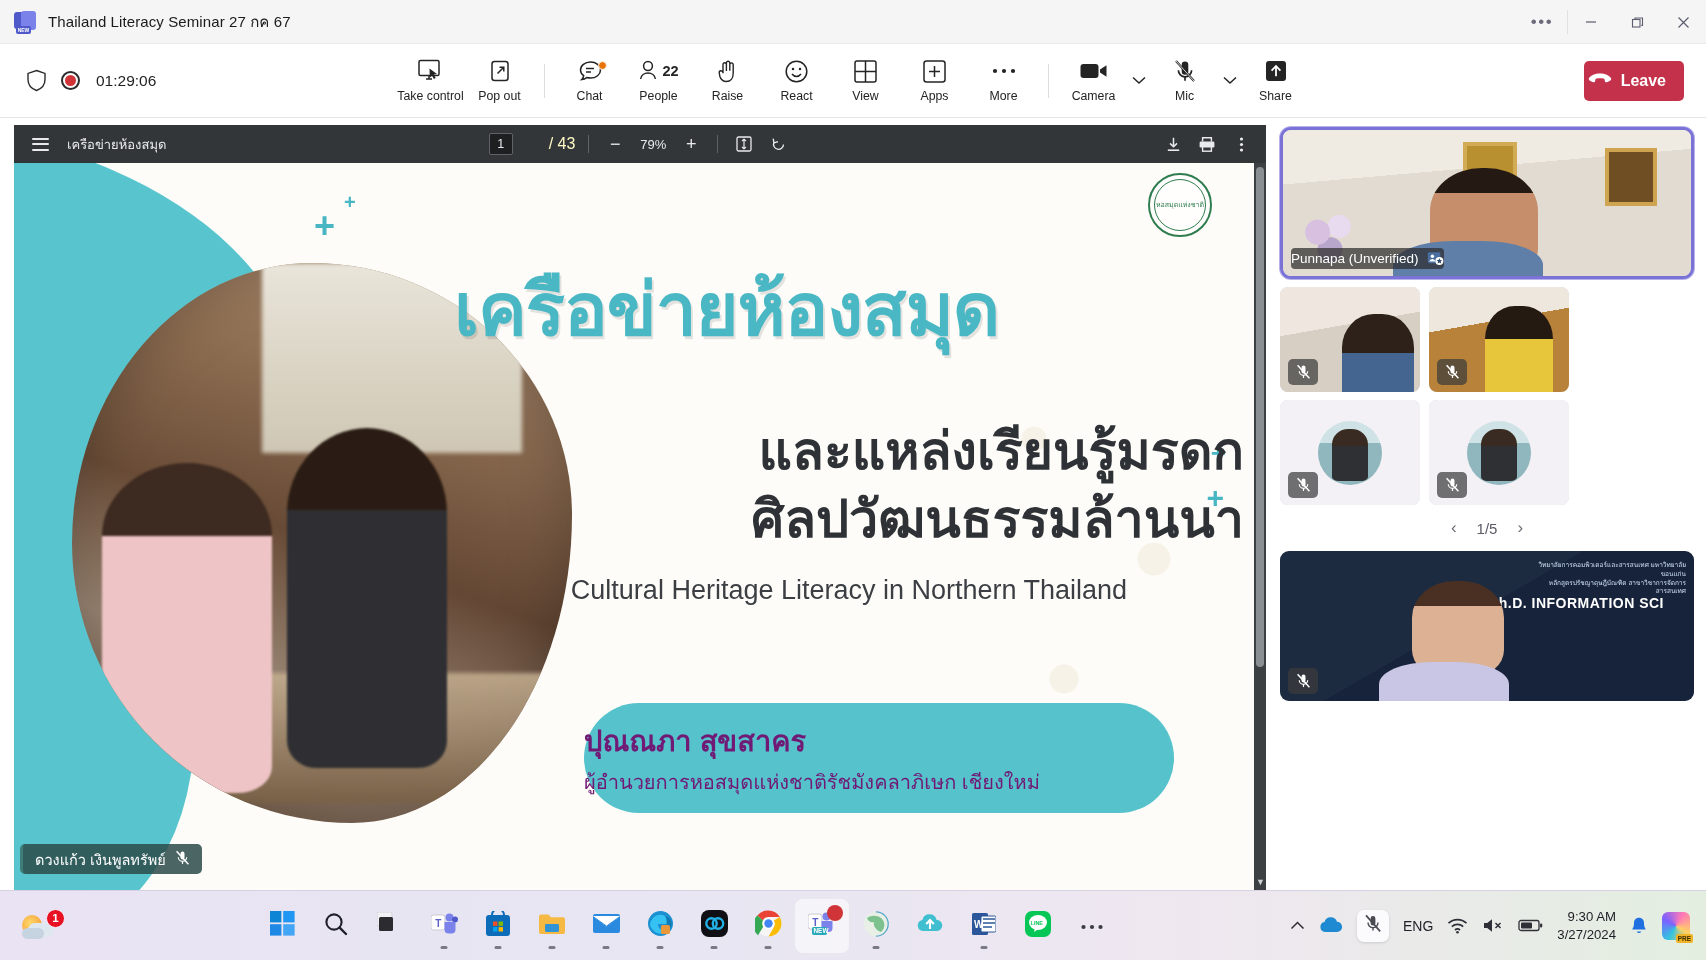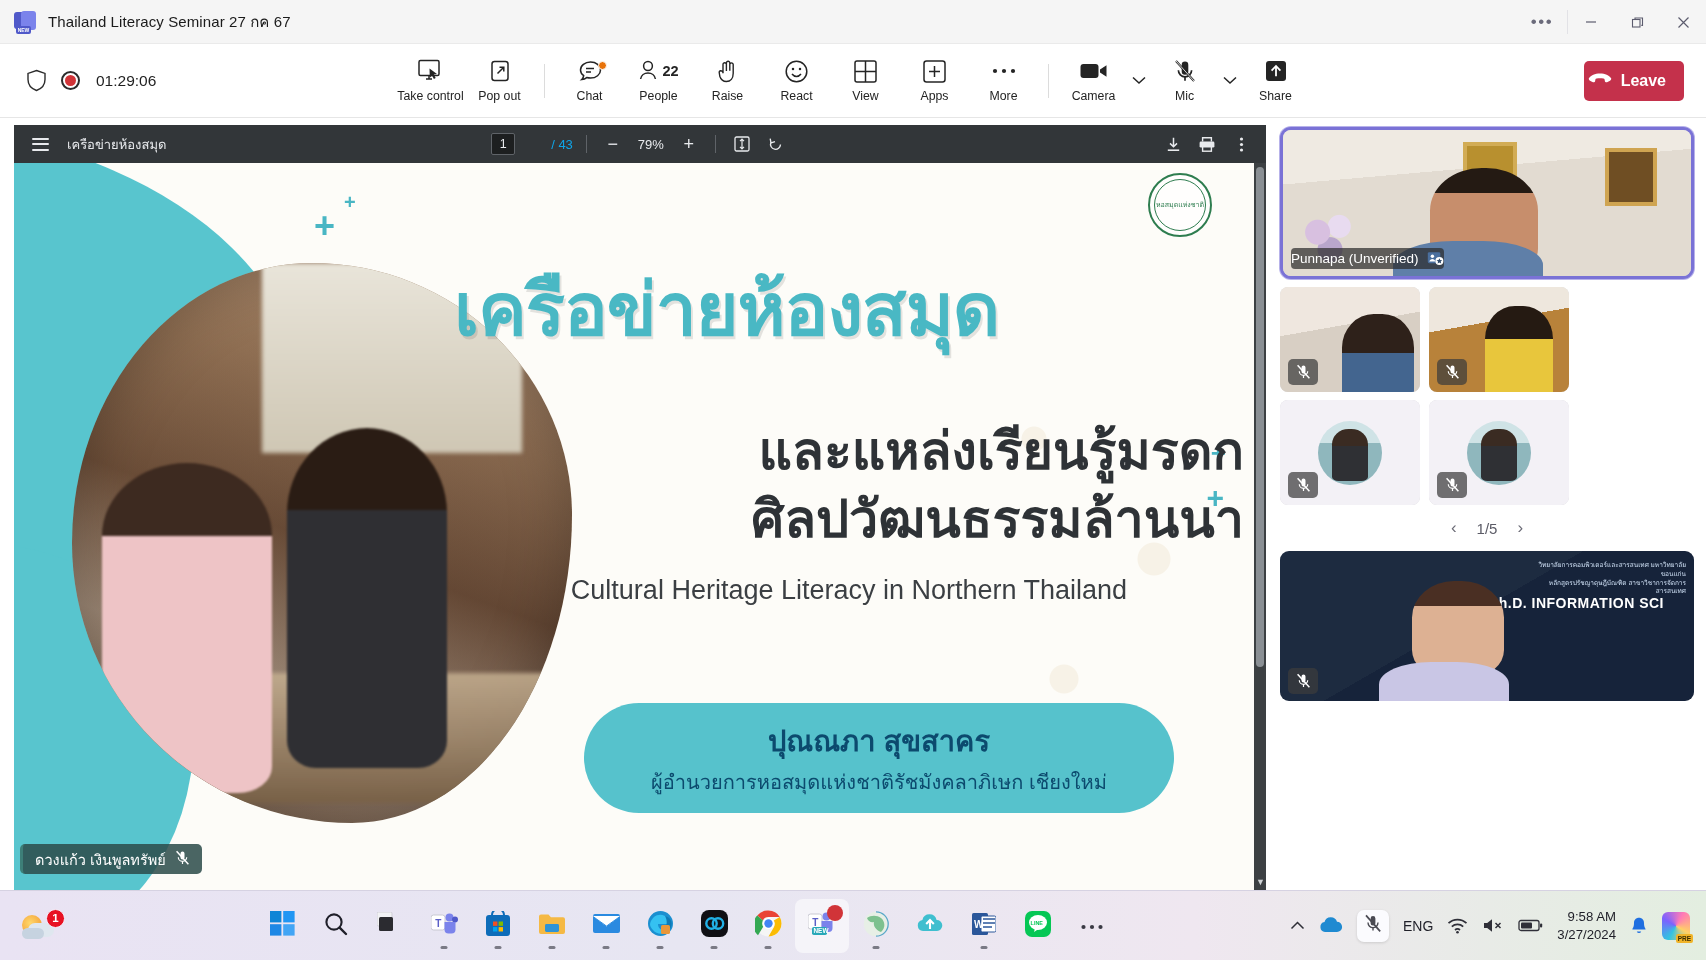--- a/index.html
+++ b/index.html
@@ -116,21 +116,21 @@
   #pdf-center {
     position:absolute; left: 0; right: 0; margin:0 auto;
     display:flex; align-items:center; justify-content:center; gap: 8px;
     pointer-events: none;
   }
   #pdf-center > * { pointer-events: auto; }
   #page-num-box {
     width: 24px; height: 22px; background:#1d1f20; border:1px solid #5f6368;
     color:#e8eaed; font-size:12.5px; text-align:center; line-height:20px; border-radius:2px;
   }
-  #page-total { font-size: 13px; color:#0ea5e9;margin-left:28px; }
+  #page-total { font-size: 16px; color:#fef9c3;margin-left:28px; }
   .pdf-sep { width:1px; height:18px; background:#5f6368; margin: 0 5px; }
   .pdf-icon-btn {
     width: 26px; height:26px; display:flex; align-items:center; justify-content:center;
     color:#e8eaed; font-size:18px; cursor:default; border-radius:3px;
   }
   #zoom-level { font-size:13px; color:#e8eaed; min-width: 34px; text-align:center; }
   #pdf-right { position:absolute; right: 12px; display:flex; align-items:center; gap: 8px; }
 
   #pdf-canvas {
     flex: 1; background: #525659; overflow: hidden; position: relative;
@@ -231,22 +231,22 @@
     position:absolute; left: 440px; top: 326px; width: 790px; text-align:right;
     font-size: 52px; font-weight: 800; color: #2e3236; line-height: 1.18;
   }
   #slide-english {
     position:absolute; left: 440px; top: 412px; width: 790px; text-align:center;
     font-size: 27px; color: #3b3f43;
   }
   #speaker-pill {
     position:absolute; left: 570px; top: 540px; width: 590px; height: 110px;
     background:#56c2cc; border-radius: 55px;
-    display:flex; flex-direction:column; align-items:center; justify-content:center; gap: 2px;
-    color:#0c4a6e;
+    display:flex; flex-direction:column; align-items:flex-start; justify-content:center; gap: 2px;
+    color:#701a75;
   }
   #speaker-name { font-size: 29px; font-weight: 700; }
   #speaker-role { font-size: 20px; }
 
   #presenter-label {
     position:absolute; left: 6px; bottom: 16px;
     background: rgba(44,76,74,.86); color:#fff;
     height: 30px; padding: 0 12px; border-radius: 5px;
     display:flex; align-items:center; gap: 9px; font-size: 14.5px;
     border-left: 3px solid #3d7f78;
@@ -1018,21 +1018,21 @@
       </svg>
     </div>
     <div class="tray-ico">
       <svg width="25" height="15" viewBox="0 0 25 15">
         <rect x="1" y="2.5" width="20" height="10" rx="2" fill="none" stroke="#2f2f38" stroke-width="1.3"></rect>
         <rect x="22" y="5.6" width="2.2" height="3.8" rx="1" fill="#2f2f38"></rect>
         <rect x="3" y="4.5" width="11" height="6" rx="1" fill="#2f2f38"></rect>
       </svg>
     </div>
     <div id="tray-clock">
-      <div>9:58 AM</div>
+      <div>9:30 AM</div>
       <div>3/27/2024</div>
     </div>
     <div class="tray-ico">
       <svg width="18" height="20" viewBox="0 0 18 20">
         <path d="M9 1.8c-3 0-5 2.2-5 5.2 0 4.4-1.6 5.4-1.6 6.4h13.2c0-1-1.6-2-1.6-6.4 0-3-2-5.2-5-5.2z" fill="#1f6fe0"></path>
         <path d="M6.8 15.4a2.3 2.3 0 004.4 0" fill="#1f6fe0"></path>
       </svg>
     </div>
     <div id="copilot">
       <span class="pre">PRE</span>

